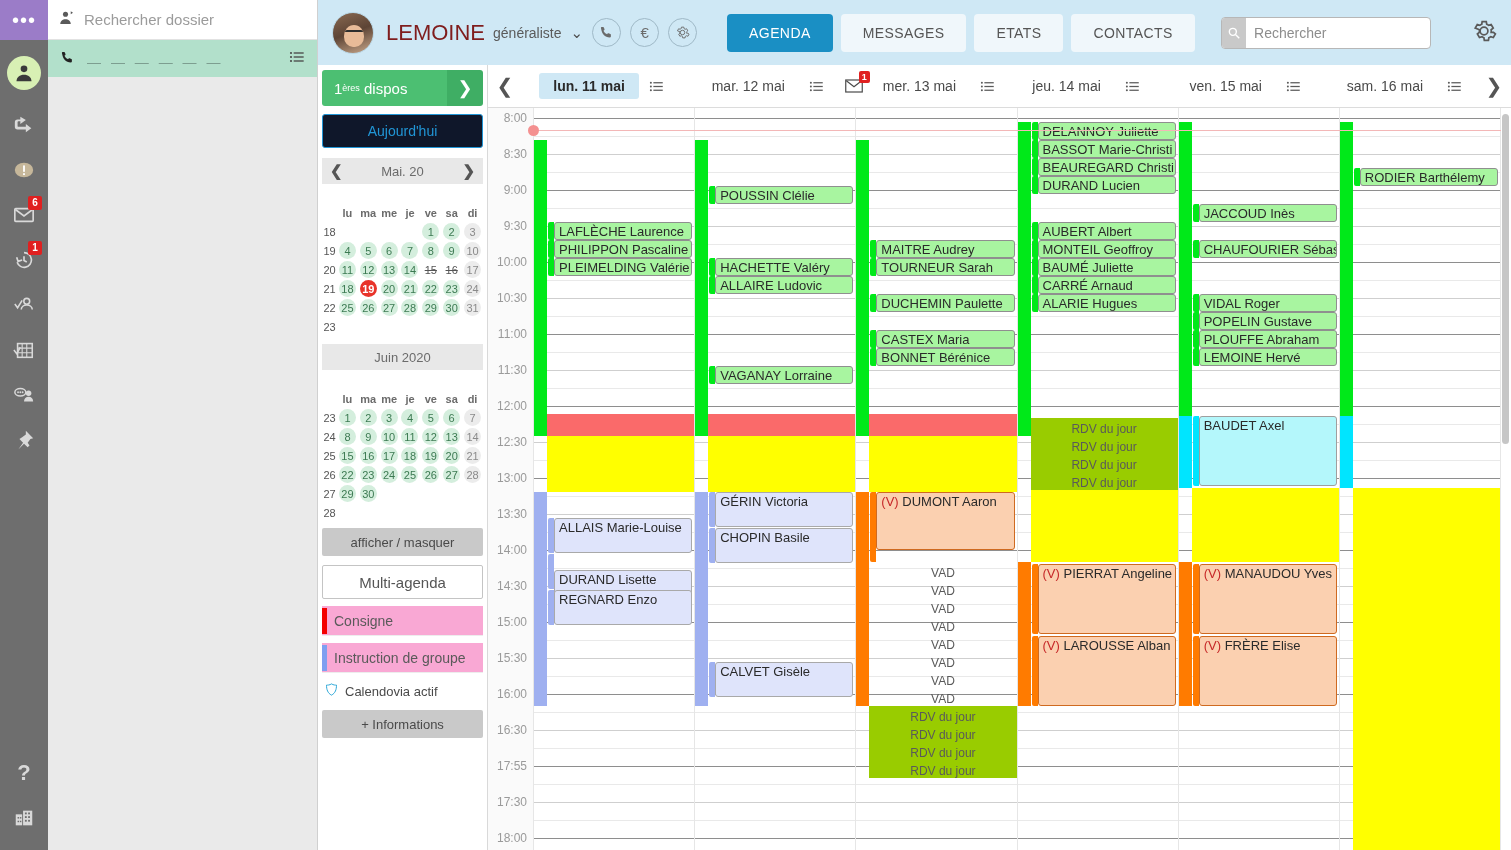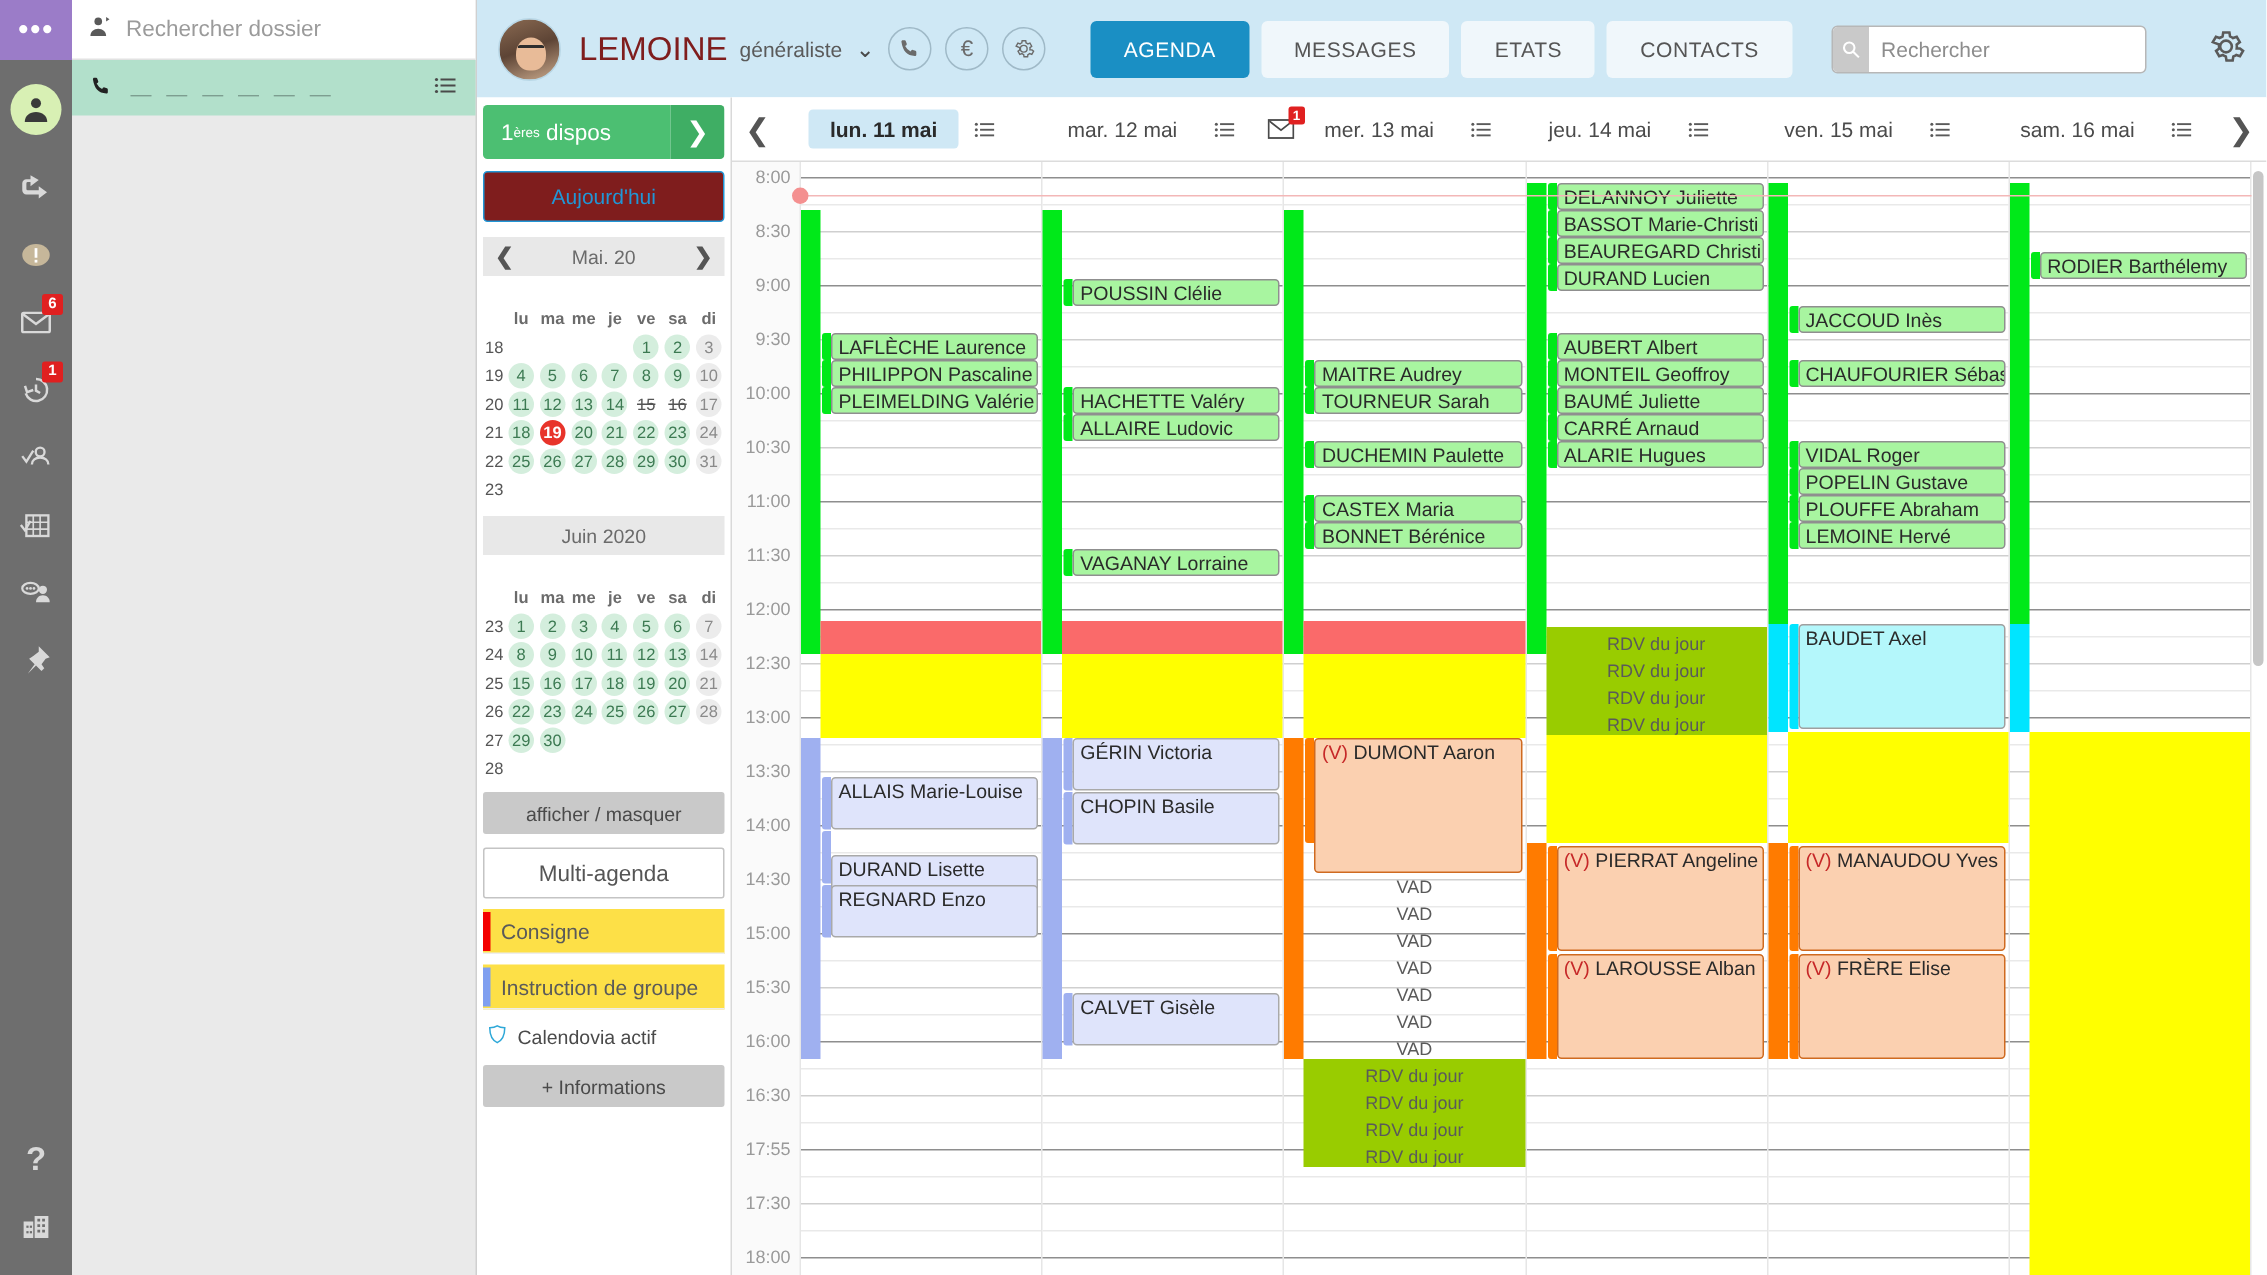--- a/index.html
+++ b/index.html
@@ -131,21 +131,21 @@
     align-items: center; padding-left: 12px; font-size: 15px;
   }
   .dispos-l sup { font-size: 9px; vertical-align: super; }
   .dispos-r {
     width: 36px; background: #3fae64; color: #fff;
     display: flex; align-items: center; justify-content: center; font-size: 18px;
   }
   .today-btn {
     margin-top: 8px; height: 34px; border: 1px solid #2196d6; border-radius: 3px;
     color: #2196d6; display: flex; align-items: center; justify-content: center;
-    font-size: 14px; cursor: pointer; background: #7f1d1d;
+    font-size: 14px; cursor: pointer; background: #0f172a;
   }
   .mini-cal { margin-top: 10px; }
   .mc-head {
     height: 26px; background: #e8e8e8; display: flex; align-items: center;
     justify-content: space-between; padding: 0 8px; color: #6b6b6b; font-size: 13px;
   }
   .mc-head .arw { color: #555; font-size: 15px; cursor: pointer; font-weight: bold; }
   .mc-head .ttl { flex: 1; text-align: center; }
   table.mc { width: 100%; border-collapse: collapse; margin-top: 20px; }
   table.mc th {
@@ -168,21 +168,21 @@
     display: flex; align-items: center; justify-content: center; font-size: 13px;
     cursor: pointer; border-radius: 2px;
   }
   .btn-multi {
     margin-top: 9px; height: 34px; background: #fff; border: 1px solid #c4c4c4;
     display: flex; align-items: center; justify-content: center;
     font-size: 15px; color: #555; cursor: pointer; border-radius: 2px;
   }
   .legend-row {
     display: flex; align-items: center; height: 30px; margin-top: 7px;
-    font-size: 14px; color: #5a5a5a; background: #fde047;
+    font-size: 14px; color: #5a5a5a; background: #f9a8d4;
     border-bottom: 1px solid #ededed;
   }
   .legend-bar { width: 5px; height: 26px; flex: none; margin-right: 7px; }
   .legend-cal {
     display: flex; align-items: center; gap: 6px; margin-top: 9px;
     font-size: 13px; color: #4a4a4a; padding-left: 2px;
   }
   .legend-cal svg { width: 15px; height: 15px; fill: none; stroke: #2ea8d8; stroke-width: 1.6; }
 
   
@@ -934,21 +934,21 @@
             <div class="appt green" style="top: 132px; height: 18px; left: 20px; right: 2px;"><span>MAITRE Audrey</span></div>
             <div class="stack-tab" style="top: 150px; height: 18px; left: 14px; background: rgb(0, 233, 25);"></div>
             <div class="appt green" style="top: 150px; height: 18px; left: 20px; right: 2px;"><span>TOURNEUR Sarah</span></div>
             <div class="stack-tab" style="top: 186px; height: 18px; left: 14px; background: rgb(0, 233, 25);"></div>
             <div class="appt green" style="top: 186px; height: 18px; left: 20px; right: 2px;"><span>DUCHEMIN Paulette</span></div>
             <div class="stack-tab" style="top: 222px; height: 18px; left: 14px; background: rgb(0, 233, 25);"></div>
             <div class="appt green" style="top: 222px; height: 18px; left: 20px; right: 2px;"><span>CASTEX Maria</span></div>
             <div class="stack-tab" style="top: 240px; height: 18px; left: 14px; background: rgb(0, 233, 25);"></div>
             <div class="appt green" style="top: 240px; height: 18px; left: 20px; right: 2px;"><span>BONNET Bérénice</span></div>
             <div class="stack-tab" style="top: 384px; height: 70px; left: 14px; background: rgb(255, 123, 0);"></div>
-            <div class="appt orange" style="top: 384px; height: 90px; left: 20px; right: 2px;"><span class="v">(V) </span><span>DUMONT Aaron</span></div>
+            <div class="appt orange" style="top: 384px; height: 58px; left: 20px; right: 2px;"><span class="v">(V) </span><span>DUMONT Aaron</span></div>
           </div>
           <div class="col">
             <div class="hline major" style="top: 10px;"></div>
             <div class="hline " style="top: 28px;"></div>
             <div class="hline half" style="top: 46px;"></div>
             <div class="hline " style="top: 64px;"></div>
             <div class="hline major" style="top: 82px;"></div>
             <div class="hline " style="top: 100px;"></div>
             <div class="hline half" style="top: 118px;"></div>
             <div class="hline " style="top: 136px;"></div>

